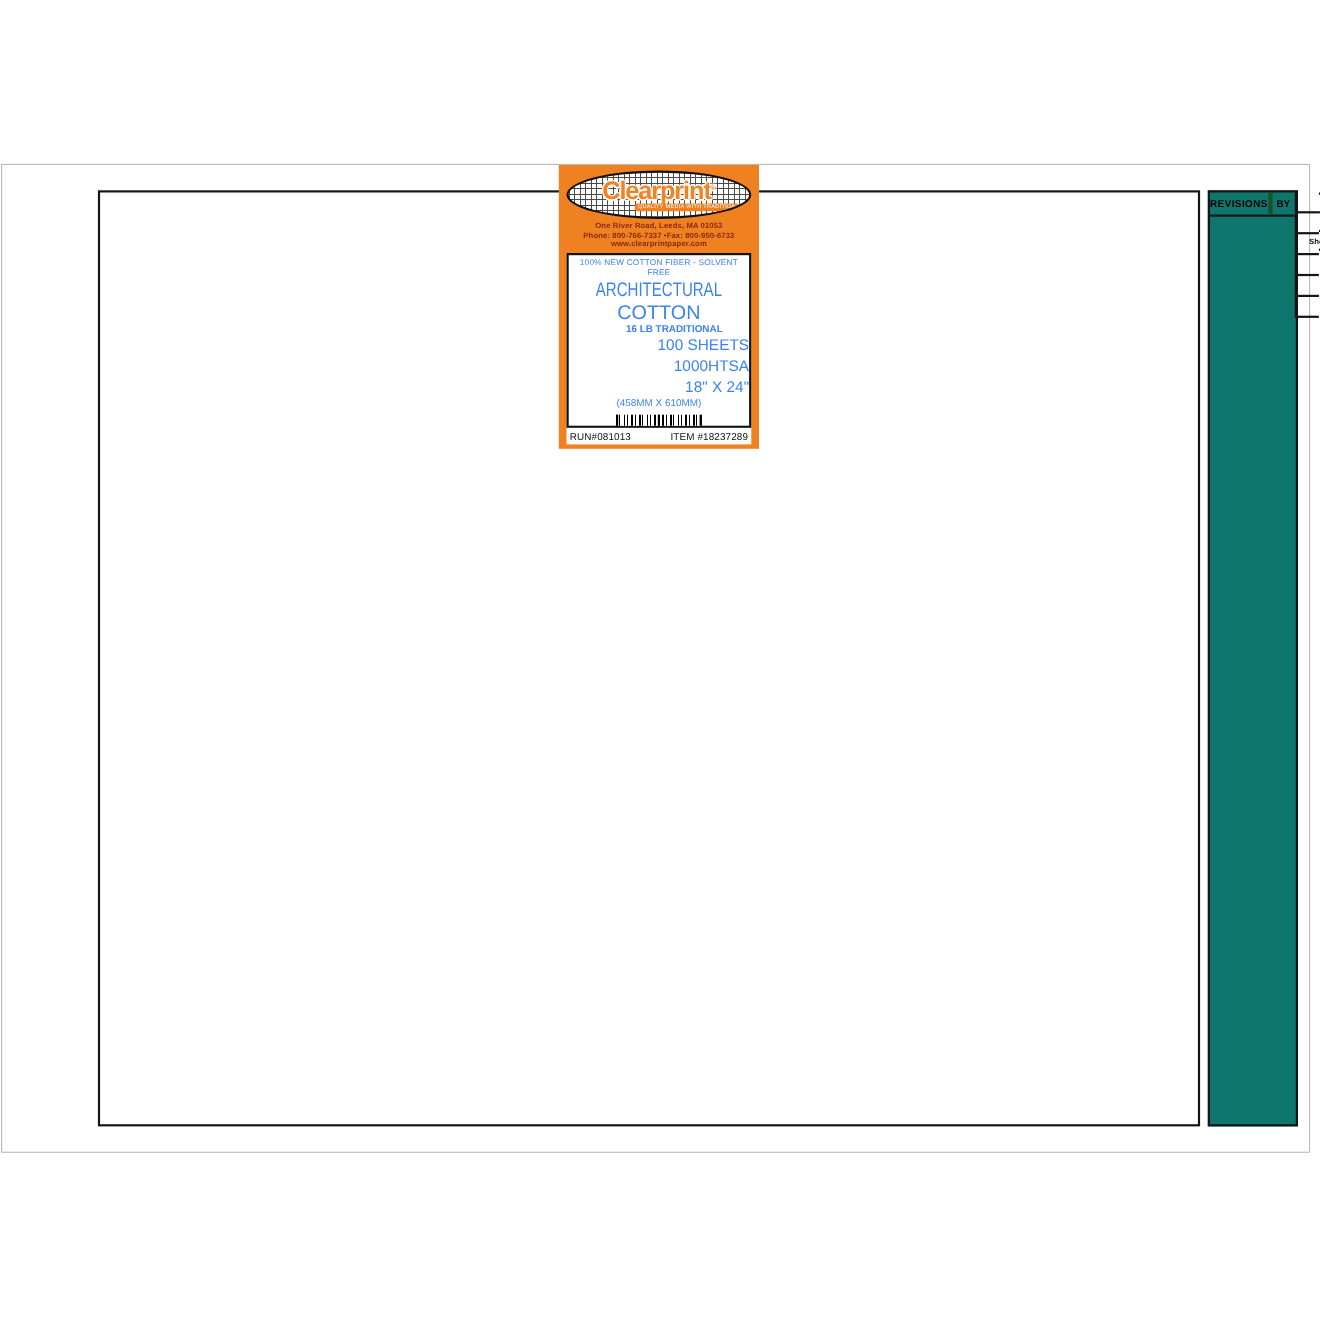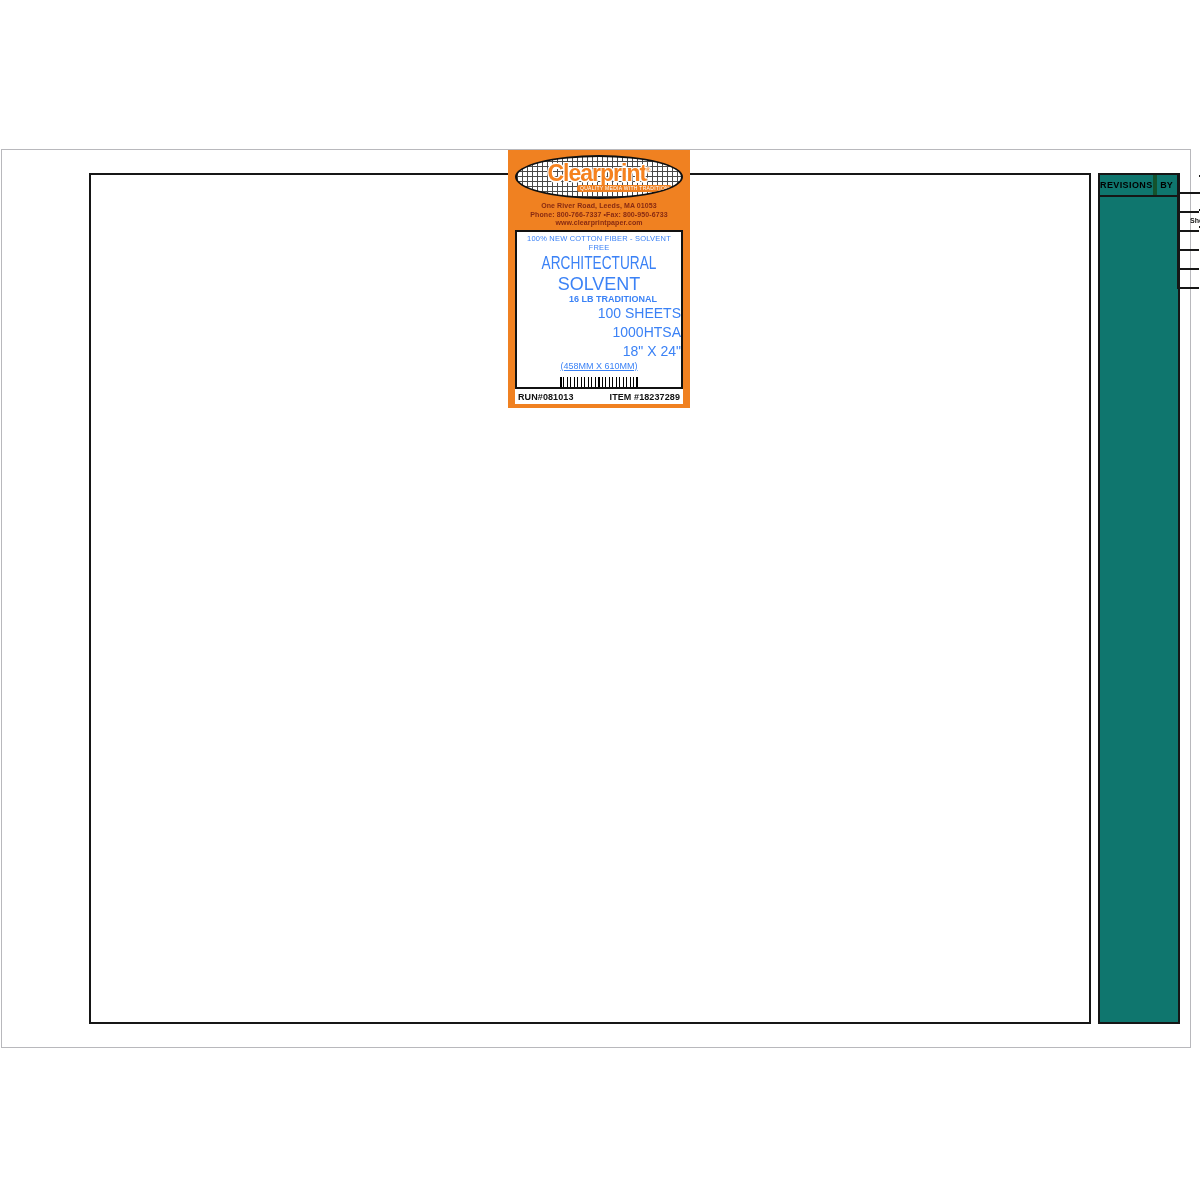--- a/index.html
+++ b/index.html
@@ -46,28 +46,28 @@
            font-size:5px;line-height:7px;padding:0 3px;border-radius:3px;letter-spacing:.3px;white-space:nowrap;}
   .addr{flex:none;margin-top:3px;text-align:center;font-size:7px;font-weight:bold;
         line-height:8.5px;color:#872a12;letter-spacing:.1px;}
   .panel{flex:1;margin-top:2px;background:#fff;border:2px solid #111;text-align:center;
          padding-top:2px;overflow:hidden;color:#3b82f6;}
   .fiber{font-size:7.5px;line-height:9px;letter-spacing:.2px;}
   .arch{font-size:18px;line-height:22px;transform:scaleX(.76);transform-origin:center;white-space:nowrap;}
   .vellum{font-size:18px;line-height:20px;}
   .trad{font-size:9px;line-height:10px;font-weight:bold;margin-left:28px;}
   .mid{font-size:14px;line-height:19px;text-align:right;}
-  .metric{font-size:9px;line-height:11px;text-decoration:underline;}
+  .metric{font-size:9px;line-height:11px;}
   .barcode{margin:5px auto 0;display:flex;align-items:flex-end;gap:2px;width:100px;justify-content:center;}
   .bc-bars{position:relative;width:78px;height:24px;
            background:repeating-linear-gradient(90deg,#000 0 1.5px,#fff 1.5px 3px,#000 3px 4px,#fff 4px 7px);}
   .bc-guard{position:absolute;top:0;bottom:0;width:2px;background:#000;}
   .g-left{left:0;} .g-mid{left:38px;} .g-right{right:0;}
   .runrow{flex:none;height:15px;background:#fff;display:flex;justify-content:space-between;
-          align-items:center;padding:0 3px;font-size:9px;color:#111;letter-spacing:.1px;font-weight:bold;}
+          align-items:center;padding:0 3px;font-size:9px;color:#111;letter-spacing:.1px;}
 </style>
 </head>
 <body>
 
 <div class="stage">
 
   <div class="sheet">
     <div class="draw-border"></div>
 
     <div class="title-block">
@@ -122,21 +122,21 @@
       <span class="tagline">QUALITY MEDIA WITH TRADITION</span>
     </div>
     <div class="addr">
       <div>One River Road, Leeds, MA 01053</div>
       <div>Phone: 800-766-7337 •Fax: 800-950-6733</div>
       <div>www.clearprintpaper.com</div>
     </div>
     <div class="panel">
       <div class="fiber">100% NEW COTTON FIBER - SOLVENT FREE</div>
       <div class="arch">ARCHITECTURAL</div>
-      <div class="vellum">SOLVENT</div>
+      <div class="vellum">COTTON</div>
       <div class="trad">16 LB TRADITIONAL</div>
       <div class="mid">100 SHEETS</div>
       <div class="mid">1000HTSA</div>
       <div class="mid">18" X 24"</div>
       <div class="metric">(458MM X 610MM)</div>
       <div class="barcode">
 
         <div class="bc-bars">
           <div class="bc-guard g-left"></div>
           <div class="bc-guard g-mid"></div>

